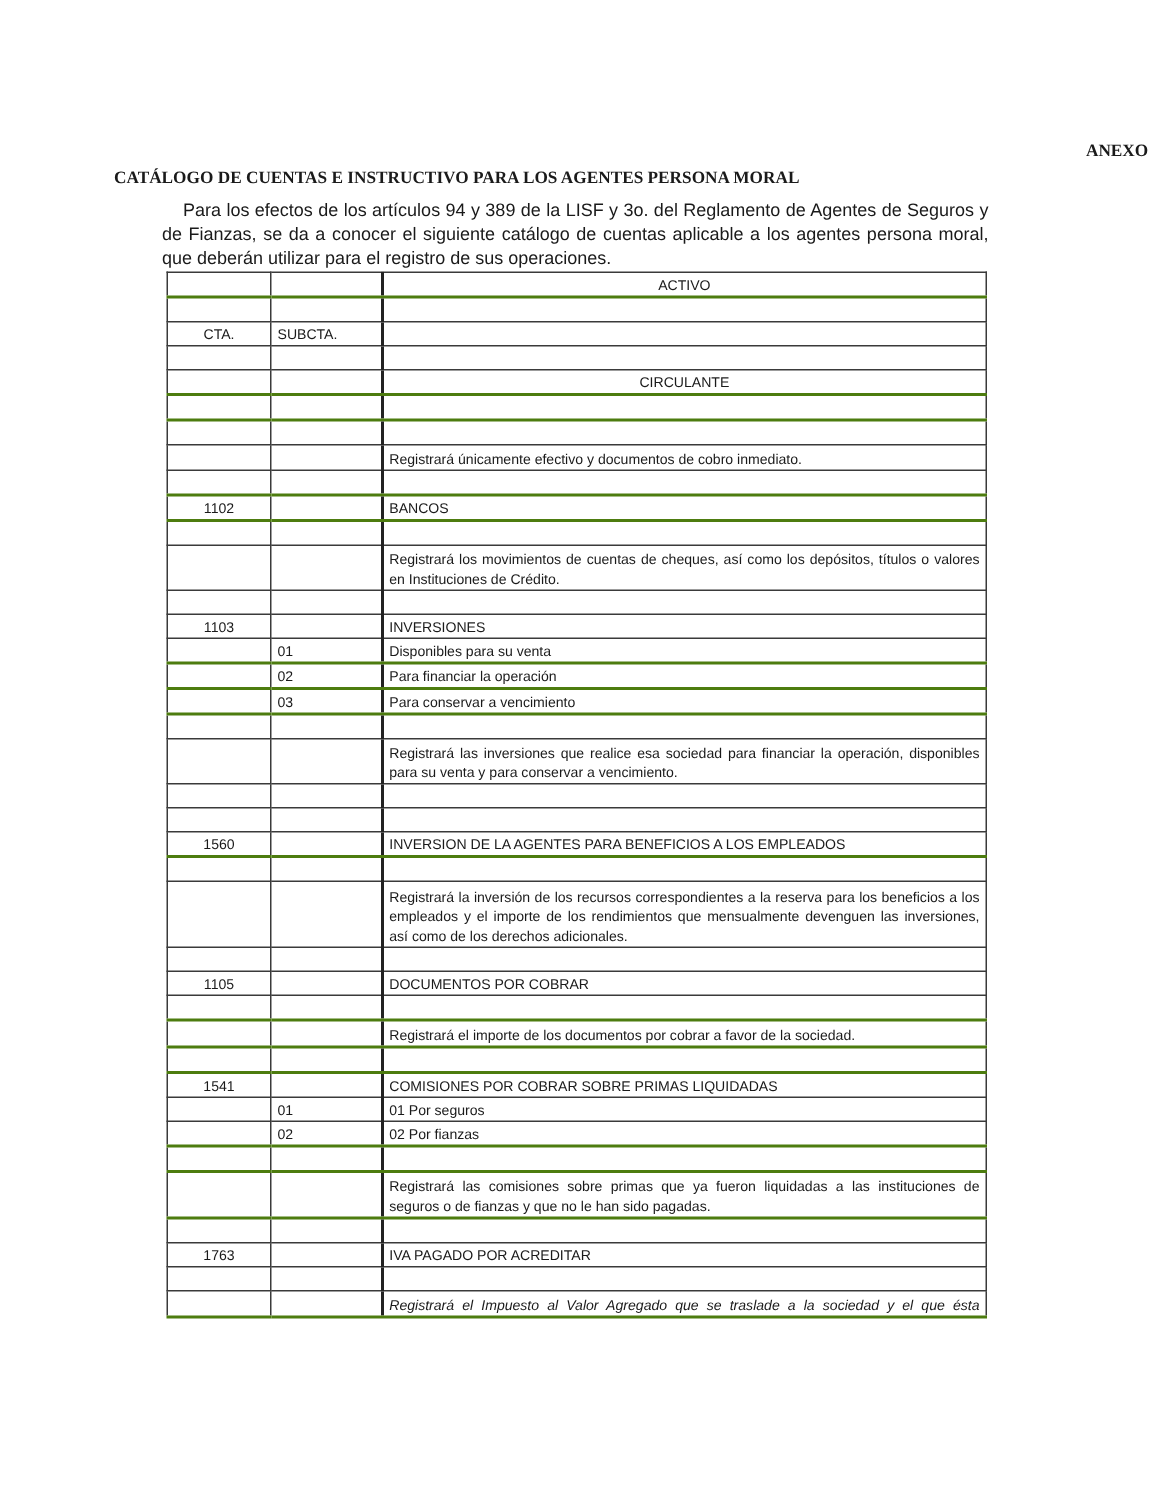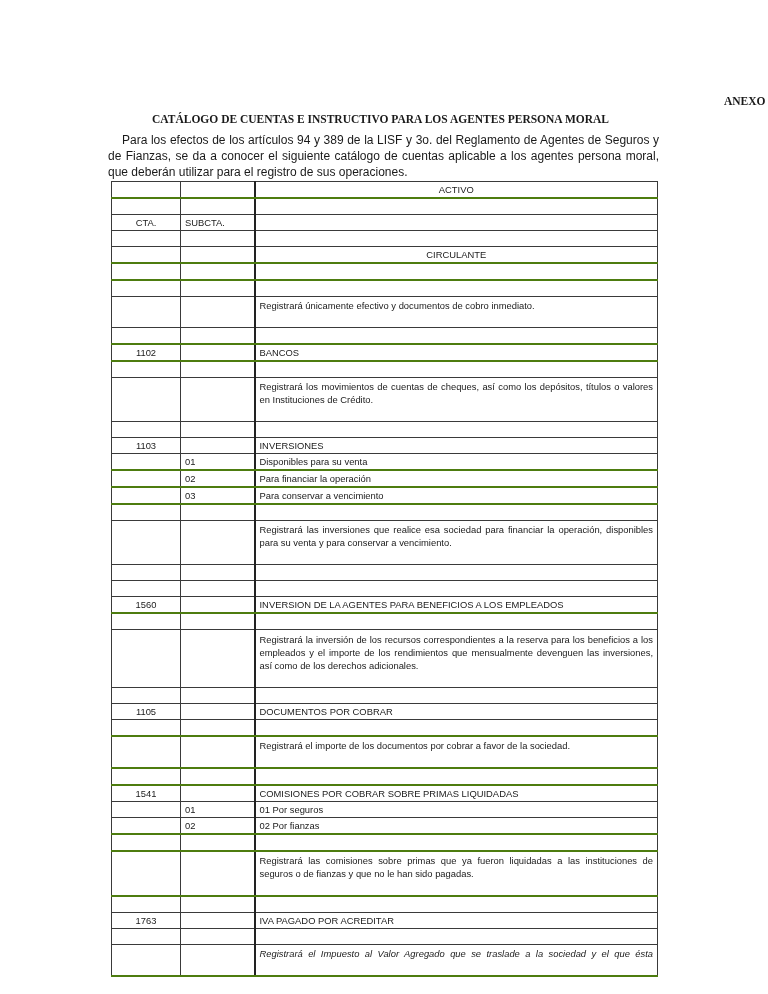--- a/index.html
+++ b/index.html
@@ -7,41 +7,41 @@
       width: 768px; height: 994px; position: relative; overflow: hidden;
       font-family: "Liberation Sans", sans-serif; color: #1a1a1a;
     }
     .title {
       position: absolute; left: 0; width: 768px; top: 95px;
       text-align: right; font-family: "Liberation Serif", serif;
       font-weight: bold; font-size: 11.5px; letter-spacing: 0; padding-left: 32px;
     }
     .subtitle {
       position: absolute; left: 0; width: 609px; top: 113px;
-      text-align: right; font-family: "Liberation Serif", serif;
+      text-align: center; font-family: "Liberation Serif", serif;
       font-weight: bold; font-size: 11.5px;
     }
     .intro {
       position: absolute; left: 108px; width: 551px; top: 132px;
       font-size: 12px; line-height: 16px; text-align: justify;
       text-indent: 14px; margin: 0;
     }
     table.catalog {
       position: absolute; left: 111px; top: 181px; width: 547px;
       border-collapse: collapse; table-layout: fixed;
       font-size: 9.4px; line-height: 13px;
     }
     table.catalog td {
       border: 1px solid #3a3a3a; padding: 0 4px; vertical-align: middle;
       height: 15px; overflow: hidden;
     }
     table.catalog td.c1 { text-align: center; }
     table.catalog td.c3 { border-left: 2px solid #222; }
     table.catalog td.center { text-align: center; }
-    table.catalog td.just { text-align: justify; padding-top: 1px; padding-bottom: 14px; }
+    table.catalog td.just { text-align: justify; padding-top: 1px; padding-bottom: 0; }
     table.catalog tr.two td { height: 28px; }
     table.catalog tr.three td { height: 42px; }
     table.catalog tr.thick td { border-bottom: 2px solid #4d7c0f; }
   </style>
 </head>
 <body>
 
 <div class="title">ANEXO 22.5.1.</div>
 <div class="subtitle">CATÁLOGO DE CUENTAS E INSTRUCTIVO PARA LOS AGENTES PERSONA MORAL</div>
 <p class="intro">Para los efectos de los artículos 94 y 389 de la LISF y 3o. del Reglamento de Agentes de Seguros y de Fianzas, se da a conocer el siguiente catálogo de cuentas aplicable a los agentes persona moral, que deberán utilizar para el registro de sus operaciones.</p>

